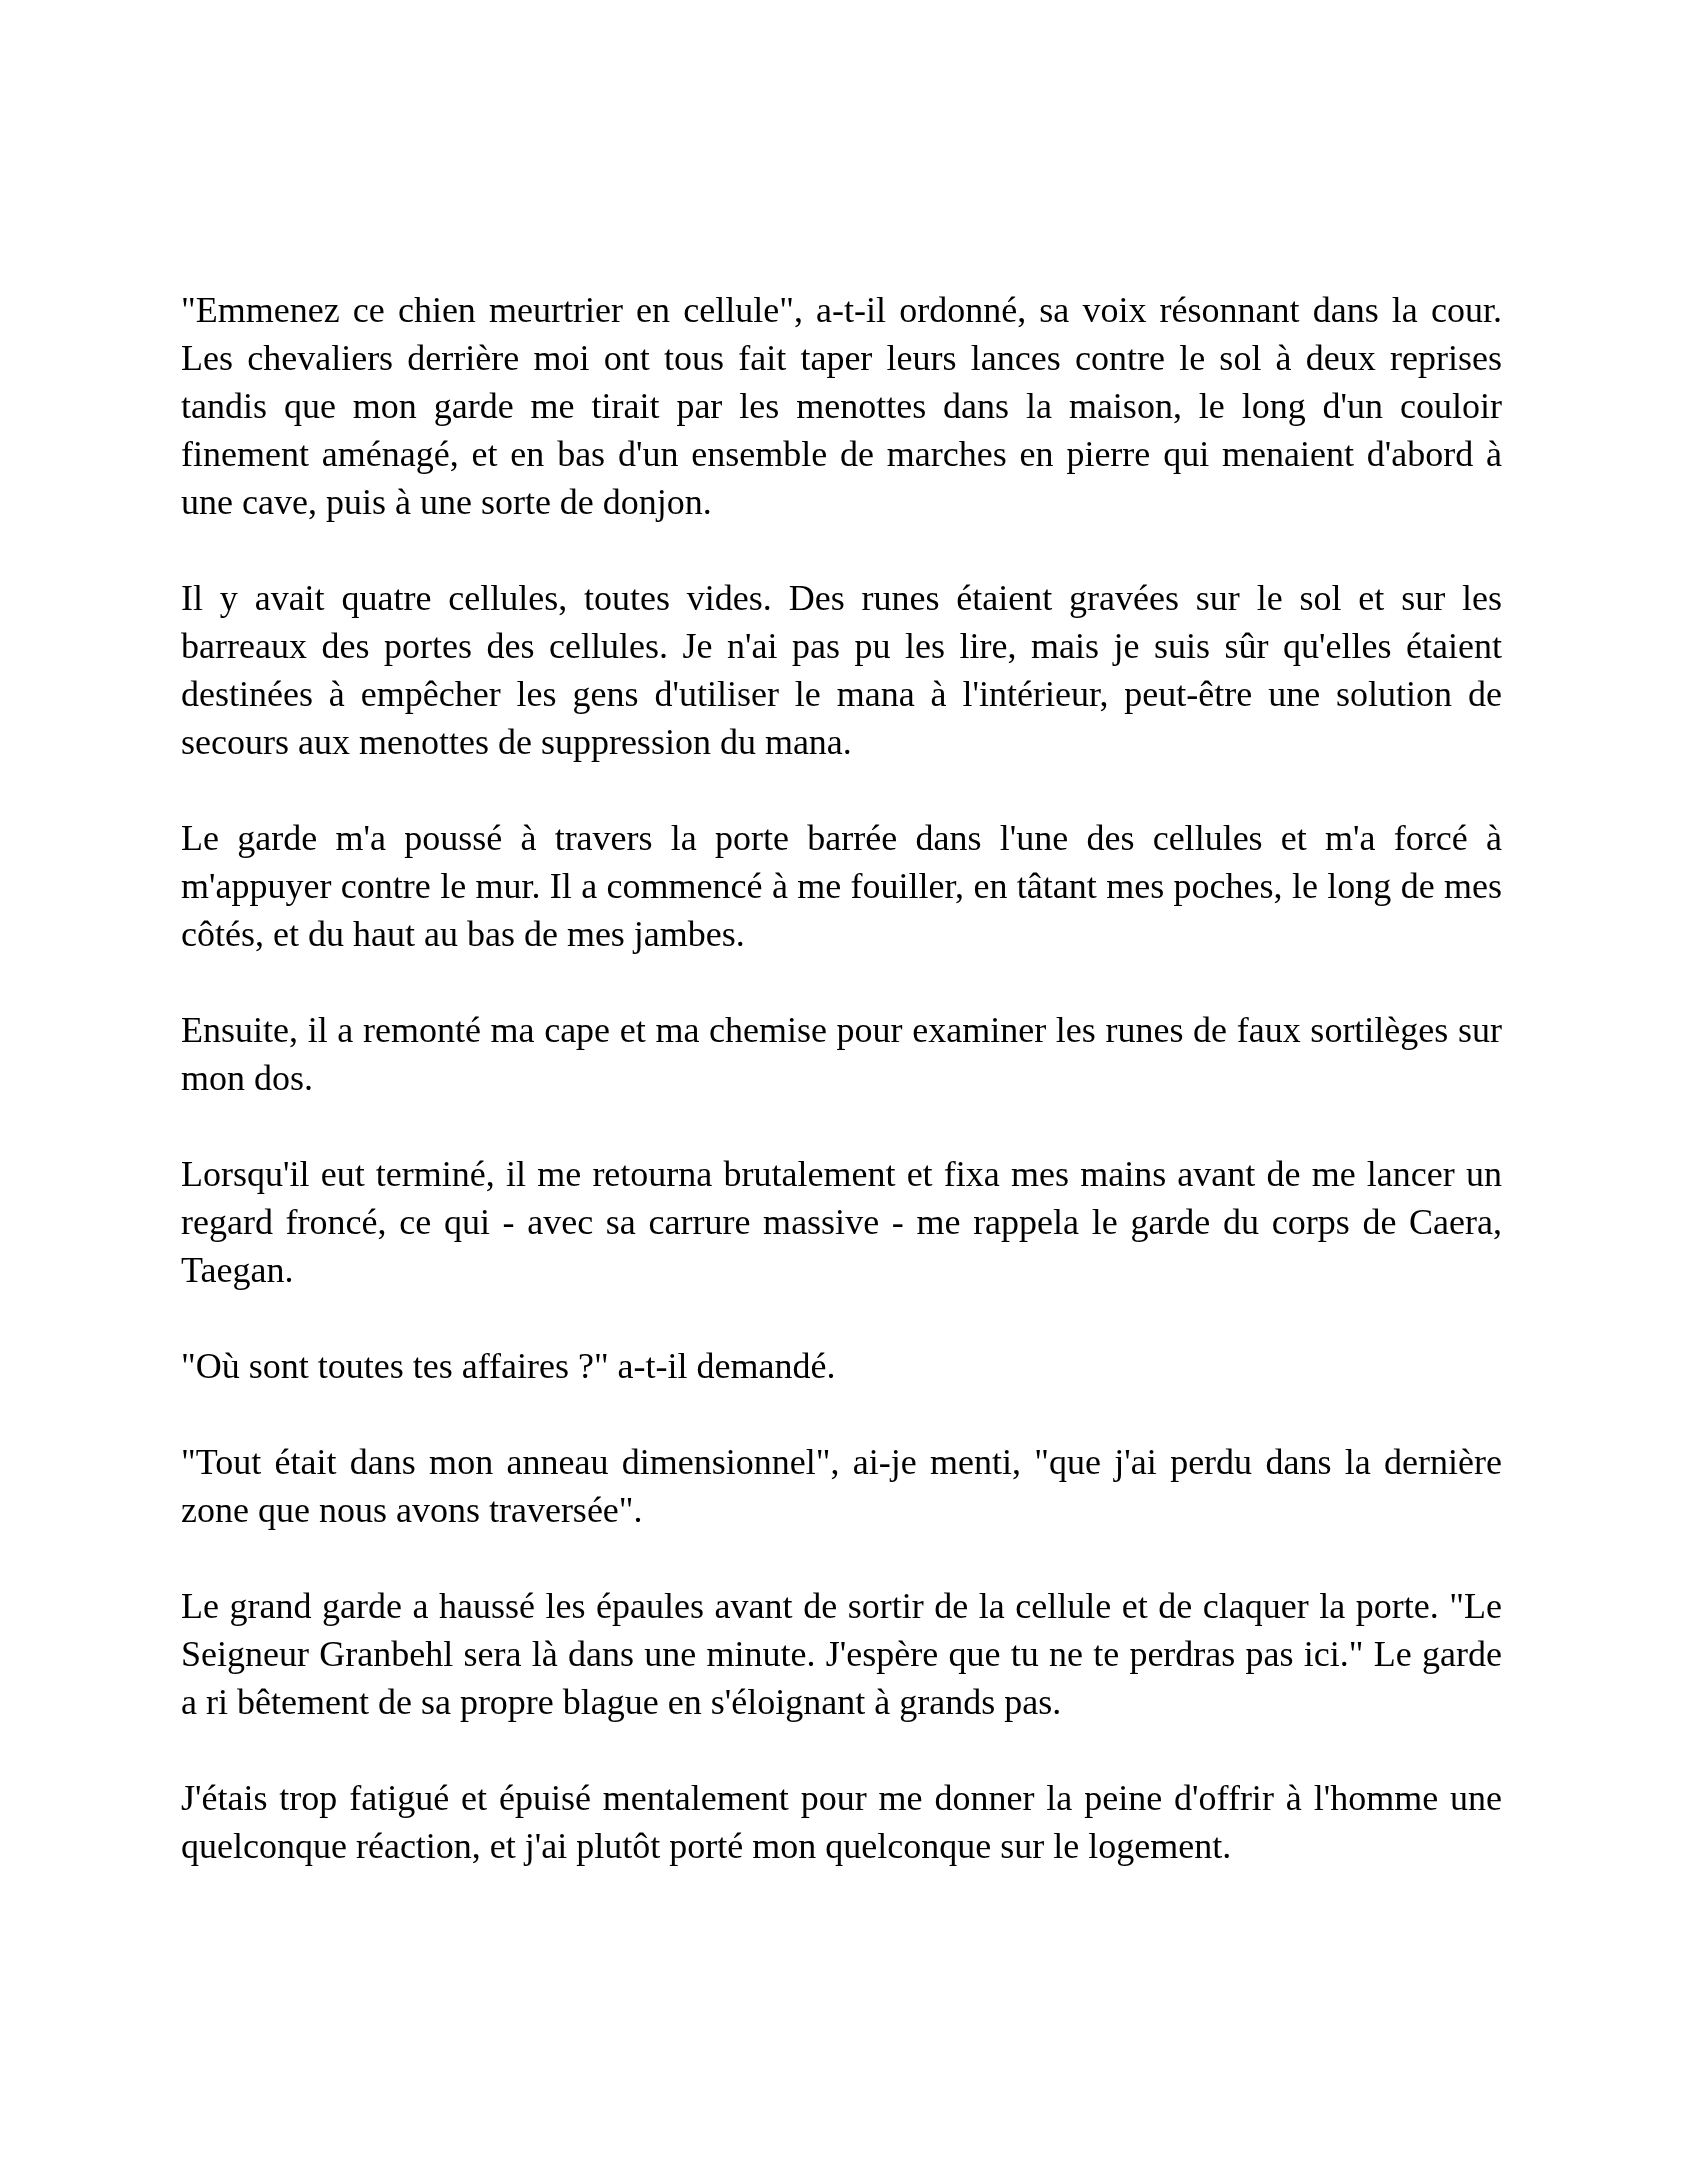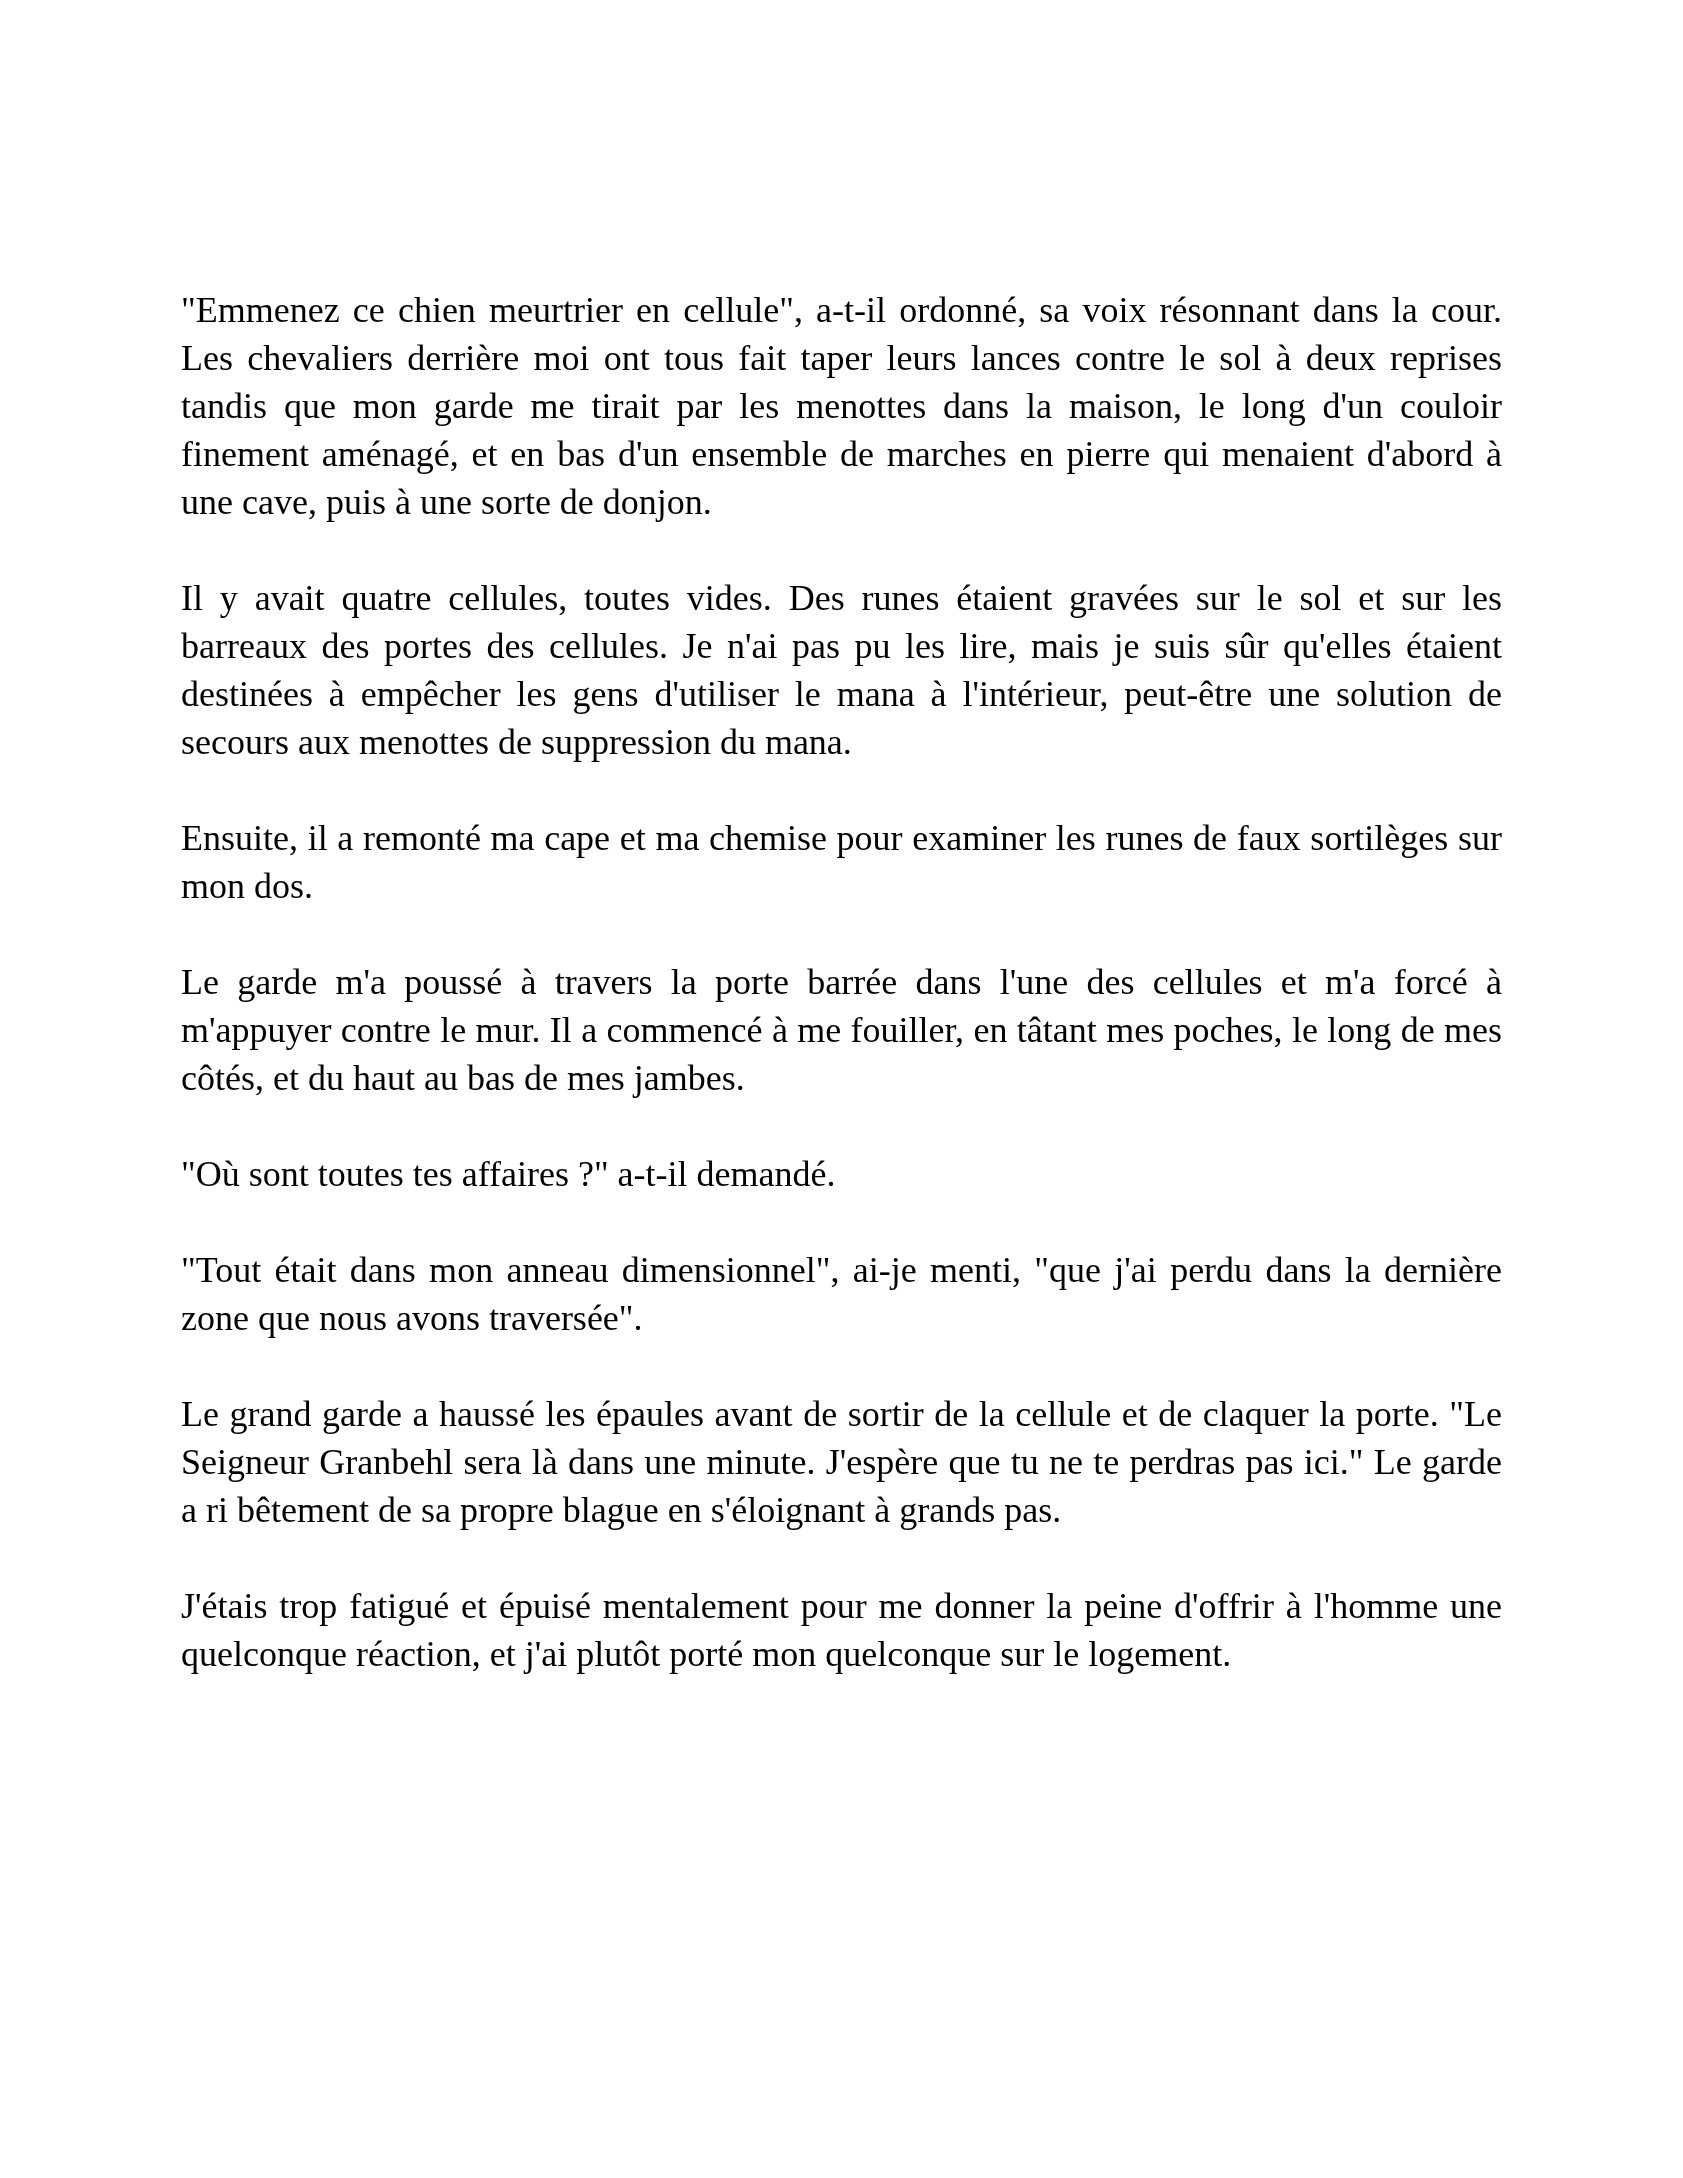--- a/index.html
+++ b/index.html
@@ -18,20 +18,21 @@
       margin: 0 0 48px 0;
       text-align: justify;
     }
   </style>
 </head>
 <body>
 
 <div class="page">
   <p>"Emmenez ce chien meurtrier en cellule", a-t-il ordonné, sa voix résonnant dans la cour. Les chevaliers derrière moi ont tous fait taper leurs lances contre le sol à deux reprises tandis que mon garde me tirait par les menottes dans la maison, le long d'un couloir finement aménagé, et en bas d'un ensemble de marches en pierre qui menaient d'abord à une cave, puis à une sorte de donjon.</p>
   <p>Il y avait quatre cellules, toutes vides. Des runes étaient gravées sur le sol et sur les barreaux des portes des cellules. Je n'ai pas pu les lire, mais je suis sûr qu'elles étaient destinées à empêcher les gens d'utiliser le mana à l'intérieur, peut-être une solution de secours aux menottes de suppression du mana.</p>
+  <p>Le garde m'a poussé à travers la porte barrée dans l'une des cellules et m'a forcé à m'appuyer contre le mur. Il a commencé à me fouiller, en tâtant mes poches, le long de mes côtés, et du haut au bas de mes jambes.</p>
   <p>Ensuite, il a remonté ma cape et ma chemise pour examiner les runes de faux sortilèges sur mon dos.</p>
-  <p>Le garde m'a poussé à travers la porte barrée dans l'une des cellules et m'a forcé à m'appuyer contre le mur. Il a commencé à me fouiller, en tâtant mes poches, le long de mes côtés, et du haut au bas de mes jambes.</p>
+  <p>Lorsqu'il eut terminé, il me retourna brutalement et fixa mes mains avant de me lancer un regard froncé, ce qui - avec sa carrure massive - me rappela le garde du corps de Caera, Taegan.</p>
   <p>"Où sont toutes tes affaires ?" a-t-il demandé.</p>
   <p>"Tout était dans mon anneau dimensionnel", ai-je menti, "que j'ai perdu dans la dernière zone que nous avons traversée".</p>
   <p>Le grand garde a haussé les épaules avant de sortir de la cellule et de claquer la porte. "Le Seigneur Granbehl sera là dans une minute. J'espère que tu ne te perdras pas ici." Le garde a ri bêtement de sa propre blague en s'éloignant à grands pas.</p>
   <p>J'étais trop fatigué et épuisé mentalement pour me donner la peine d'offrir à l'homme une quelconque réaction, et j'ai plutôt porté mon quelconque sur le logement.</p>
 </div>
 
 
 </body></html>

